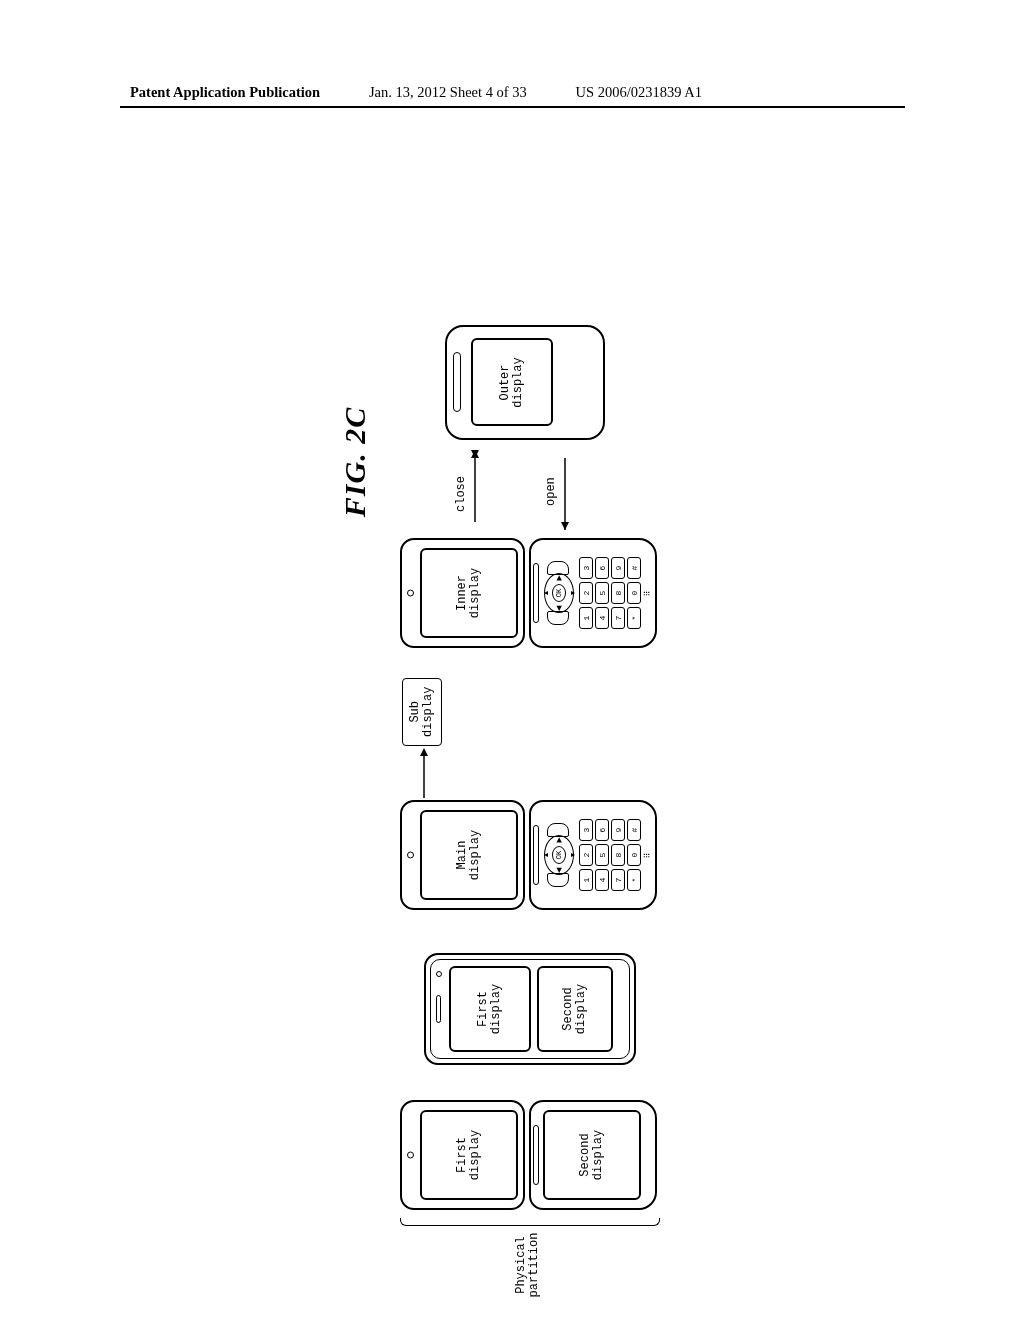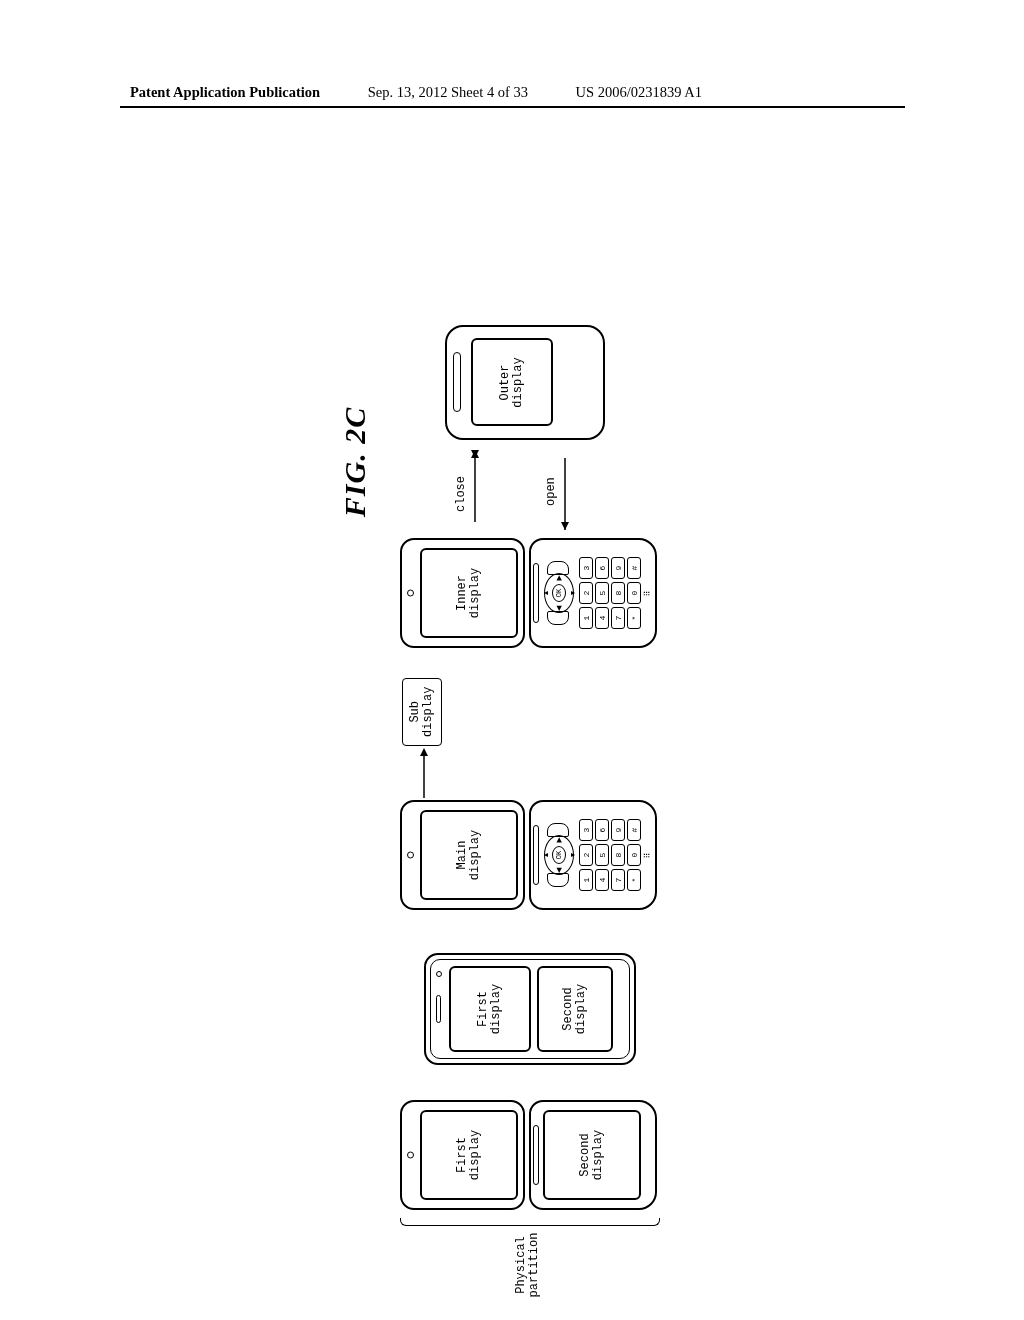--- a/index.html
+++ b/index.html
@@ -200,21 +200,21 @@
     font-size: 12px;
     text-align: center;
     line-height: 1.1;
   }
 </style>
 </head>
 <body>
 
 <div class="header">
   <span class="pub">Patent Application Publication</span>
-  <span>Sep. 13, 2012  Sheet 4 of 33</span>
+  <span>Jan. 13, 2012  Sheet 4 of 33</span>
   <span>US 2006/0231839 A1</span>
 </div>
 <div class="hr"></div>
 
 <div class="fig-label">FIG. 2C</div>
 
 <div class="stage">
 
   <div class="brace" style="left:-106px; top:430px; height:260px;"></div>
   <div class="brace-label" style="position:absolute; left:-180px; top:545px; width:70px; white-space:pre;">Physical

